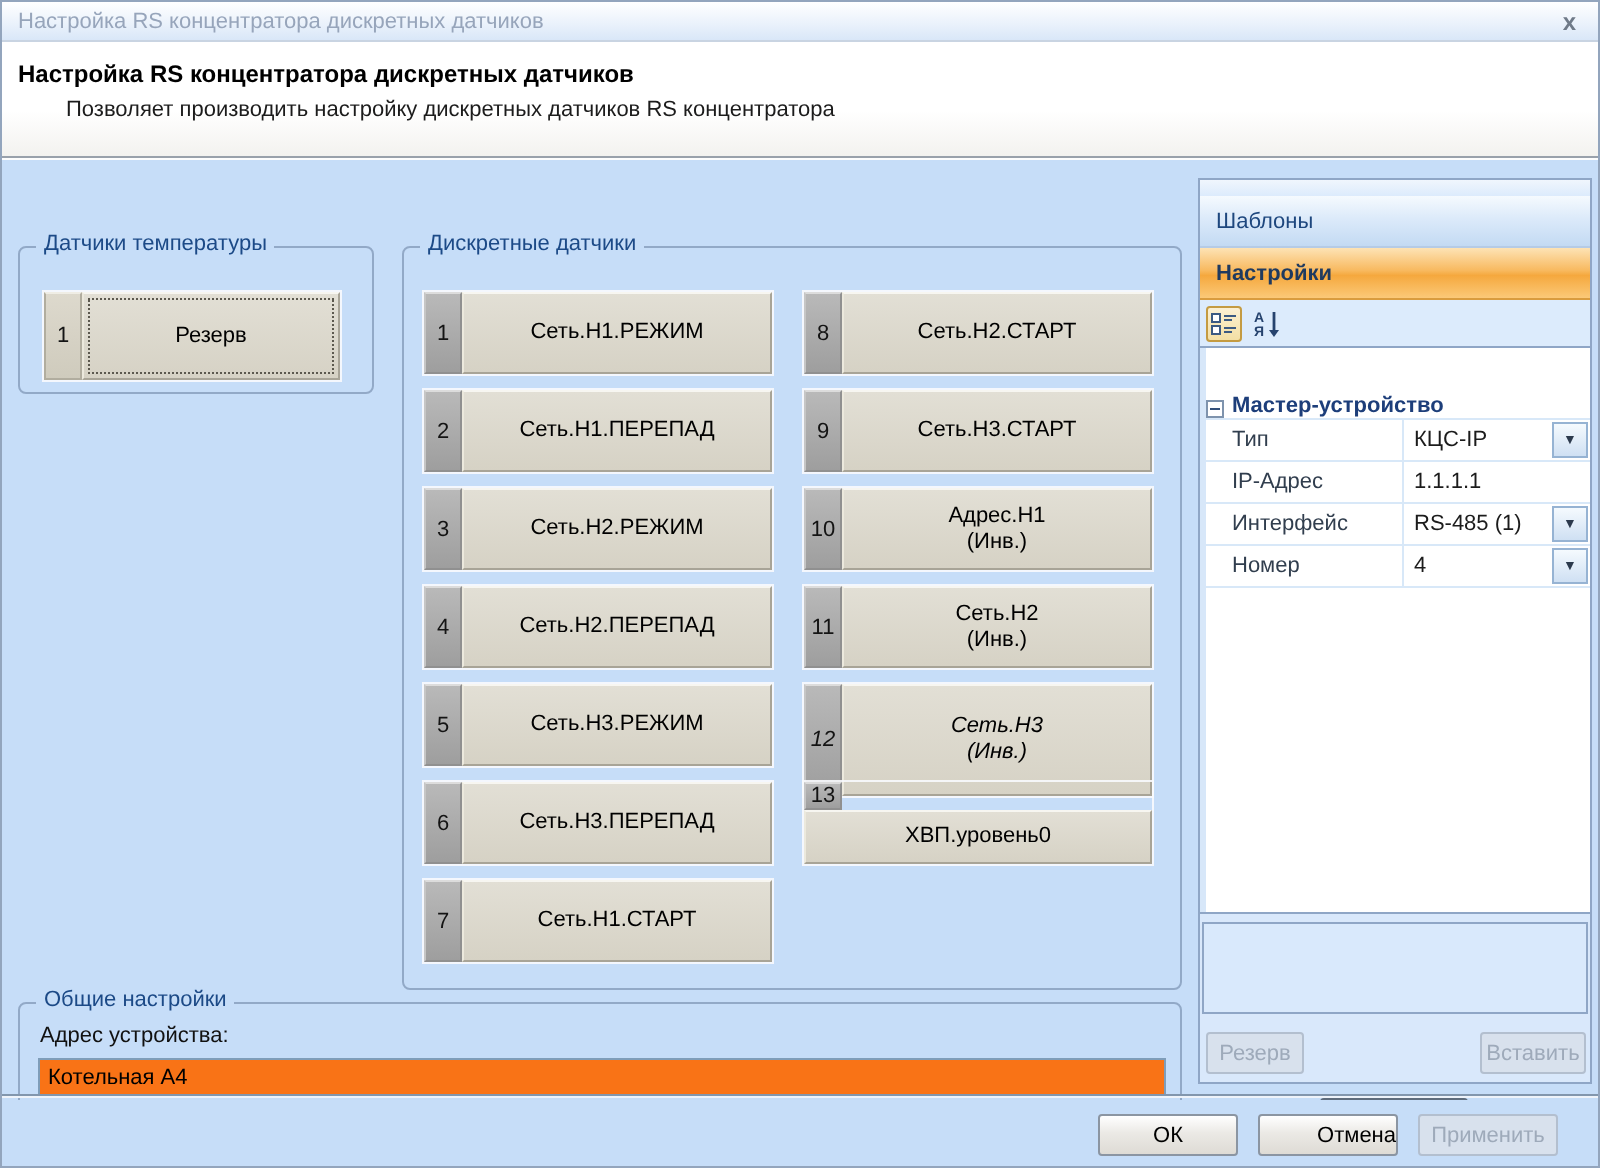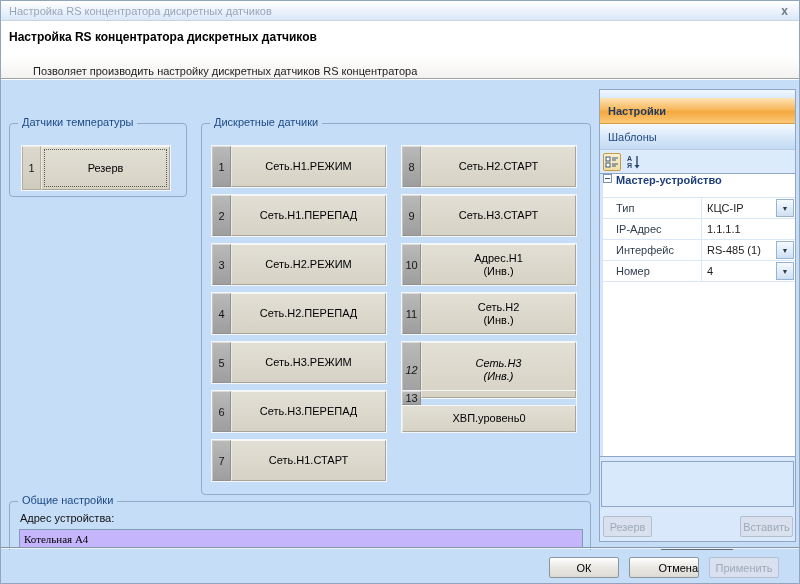--- a/index.html
+++ b/index.html
@@ -12,58 +12,58 @@
   .titlebar { position:absolute; top:0; left:0; width:100%; height:20px;
     background:linear-gradient(#ffffff,#e9f1fb 60%,#d9e7f8); border-bottom:1px solid #c9d4e2;
     display:flex; align-items:center; padding:0 8px; }
   .titlebar .ttext { color:#97a5bb; font-size:11px; flex:1; white-space:nowrap; overflow:hidden; }
   .close-btn { color:#6f7a88; font-weight:bold; font-size:12px; line-height:12px; cursor:default; padding:0 3px; }
 
   
   .header { position:absolute; top:20px; left:0; width:100%; height:57px;
     background:linear-gradient(#ffffff 60%,#f3f2ef); }
   .header .h-title { position:absolute; left:8px; top:9px; font-size:12px; font-weight:bold; color:#000; }
-  .header .h-sub { position:absolute; left:32px; top:28px; font-size:11px; color:#1c1c1c;margin-top:16px; }
+  .header .h-sub { position:absolute; left:32px; top:28px; font-size:11px; color:#1c1c1c; }
   .hsep { position:absolute; top:77px; left:0; width:100%; height:2px; background:#99a1ab; border-bottom:1px solid #fdfdfd; }
 
   
   .groupbox { position:absolute; border:1px solid #92a9c7; border-radius:4px;margin-top:32px; }
   .groupbox > .glabel { position:absolute; top:-8px; left:8px; background:#c6ddf8; padding:0 4px; color:#1c4a87; font-size:11px; white-space:nowrap; }
 
   
   .srow { position:absolute; display:flex; box-shadow:0 0 0 1px rgba(248,250,253,.9); }
   .numcell { width:19px; display:flex; align-items:center; justify-content:center;
     background:linear-gradient(#b9b9b9,#9e9e9e); border:1px solid #909090; border-top-color:#dcdcdc; border-left-color:#c6c6c6;
     color:#141414; }
   .sbtn { flex:1; display:flex; flex-direction:column; align-items:center; justify-content:center;
     background:linear-gradient(#e2dfd5,#d6d2c5); border:1px solid #a8a497; border-top-color:#f7f6f1; border-left-color:#ece9dd;
     color:#000; text-align:center; line-height:13px; cursor:default; }
   .numcell.beige { background:linear-gradient(#ddd9cd,#cfcbbd); border-color:#b3af a2; border:1px solid #b1ad9f; border-top-color:#efedE5; }
   .sbtn.reserve { outline:1px dotted #5c594f; outline-offset:-4px; }
 
   
   .addr-label { position:absolute; left:10px; top:10px; color:#111; }
-  .addr-input { position:absolute; left:9px; top:27px; width:564px; height:19px; border:1px solid #7f9db9; background:#c4b5fd;
-    font-family:Liberation Serif, serif; font-size:11px; padding:0 4px; color:#000; }
+  .addr-input { position:absolute; left:9px; top:27px; width:564px; height:19px; border:1px solid #7f9db9; background:#f97316;
+    font-family:Liberation Sans, sans-serif; font-size:11px; padding:0 4px; color:#000; }
 
   
   .sidepanel { position:absolute; left:598px; top:88px; width:197px; height:453px;
     border:1px solid #8fa6c6; background:#d9e8fb; }
   .sp-topstrip { height:8px; background:linear-gradient(#f0f6fd,#dcebfc); }
   .sp-bar { height:26px; display:flex; align-items:center; padding-left:8px; color:#1e477e; border-bottom:1px solid #b5cbe6; }
   .sp-bar.blue { background:linear-gradient(#f5fafe,#dceafa 45%,#c3daf3); }
   .sp-bar.orange { background:linear-gradient(#fde3b5,#f8b95f 45%,#f5a83e 55%,#fbc978); color:#1f3a5f; font-weight:bold; border-bottom:1px solid #d99c3f; }
   .sp-toolbar { height:23px; display:flex; align-items:center; gap:4px; padding-left:3px; background:#dcebfc; }
   .tool-ico { width:18px; height:18px; display:flex; align-items:center; justify-content:center; }
   .tool-ico.selected { background:linear-gradient(#fbf0d3,#f3dfa4); border:1px solid #c49b42; border-radius:2px; }
 
   
   .propgrid { position:relative; height:284px; background:#fff; border-top:1px solid #8fa6c6; border-bottom:1px solid #8fa6c6; overflow:hidden; }
   .pg-gutter { position:absolute; left:0; top:0; width:3px; height:100%; background:#d7e7f9; }
-  .pg-cat { height:24px; display:flex; align-items:flex-start; gap:4px; padding-left:3px; border-bottom:1px solid #d8e8f8; }
+  .pg-cat { height:36px; display:flex; align-items:flex-end; gap:4px; padding-left:3px; border-bottom:1px solid #d8e8f8; }
   .pg-cat .cat-text { font-weight:bold; color:#1d3e7a; }
   .expandbox { width:9px; height:9px; border:1px solid #7e93ad; background:#fff; position:relative; }
   .expandbox::after { content:""; position:absolute; left:1px; right:1px; top:3px; height:1px; background:#33507a; }
   .pg-row { height:21px; display:flex; border-bottom:1px solid #d8e8f8; align-items:stretch; }
   .pg-name { width:102px; padding-left:16px; display:flex; align-items:center; color:#313e4e; border-right:1px solid #d8e8f8; }
   .pg-val { flex:1; padding-left:5px; display:flex; align-items:center; color:#1c1c1c; }
   .pg-drop { width:18px; margin:1px; display:flex; align-items:center; justify-content:center;
     background:linear-gradient(#f5fafe,#cfe0f3); border:1px solid #96b3d3; font-size:7px; color:#2c3a4d; cursor:default; }
 
   .sp-bluebox { margin:4px 1px 0 1px; height:46px; background:#d9e9fc; border:1px solid #8fa6c6; }
@@ -196,22 +196,22 @@
   </div>
 
   <div class="groupbox" style="left:8px;top:468px;width:582px;height:62px;">
     <span class="glabel">Общие настройки</span>
     <div class="addr-label">Адрес устройства:</div>
     <input class="addr-input" type="text" value="Котельная А4" style="">
   </div>
 
   <div class="sidepanel">
     <div class="sp-topstrip"></div>
+    <div class="sp-bar blue">Шаблоны</div>
     <div class="sp-bar orange">Настройки</div>
-    <div class="sp-bar blue">Шаблоны</div>
 
     <div class="sp-toolbar">
       <span class="tool-ico selected">
         <svg width="14" height="14" viewBox="0 0 14 14">
           <rect x="1" y="2" width="4" height="4" fill="#fff" stroke="#3b5a82" stroke-width="1"></rect>
           <line x1="7" y1="3" x2="13" y2="3" stroke="#3b5a82" stroke-width="1"></line>
           <line x1="7" y1="5" x2="11" y2="5" stroke="#3b5a82" stroke-width="1"></line>
           <rect x="1" y="8" width="4" height="4" fill="#fff" stroke="#3b5a82" stroke-width="1"></rect>
           <line x1="7" y1="9" x2="13" y2="9" stroke="#3b5a82" stroke-width="1"></line>
           <line x1="7" y1="11" x2="11" y2="11" stroke="#3b5a82" stroke-width="1"></line>

